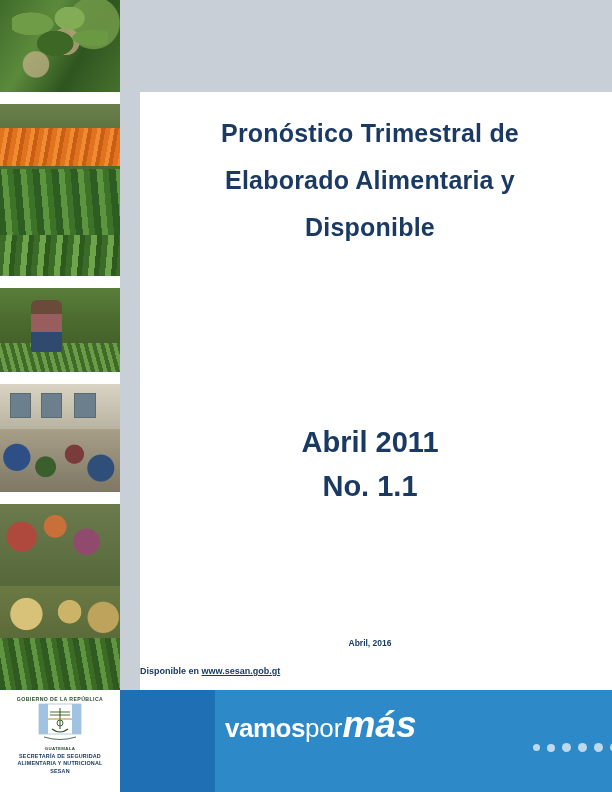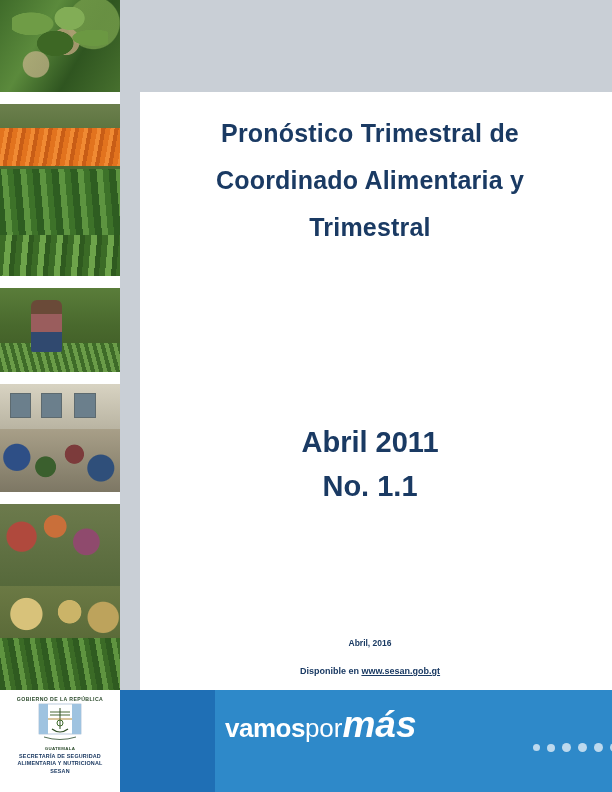--- a/index.html
+++ b/index.html
@@ -223,21 +223,20 @@
     color: #1a3a63;
     font-size: 8.5px;
     font-weight: bold;
   }
 
   .available {
     position: absolute;
     left: 140px;
     top: 666px;
     width: 460px;
-    text-align: center;
     color: #1a3a63;
     font-size: 9px;
     font-weight: bold;
   }
   .available a {
     color: #1a3a63;
     text-decoration: underline;
   }
 
   
@@ -390,22 +389,22 @@
       <div class="inner"></div>
       <div class="stall"></div>
       <div class="baskets"></div>
       <div class="greens"></div>
     </div>
 
   </div>
 
   <div class="title-block">
     <div class="line">Pronóstico Trimestral de</div>
-    <div class="line">Coordinado Alimentaria y</div>
-    <div class="line">Trimestral</div>
+    <div class="line">Elaborado Alimentaria y</div>
+    <div class="line">Disponible</div>
   </div>
 
   <div class="date-block">
     <div class="big">Abril 2011</div>
     <div class="big">No. 1.1</div>
   </div>
 
 
   <div class="small-date">Abril, 2016</div>
 

